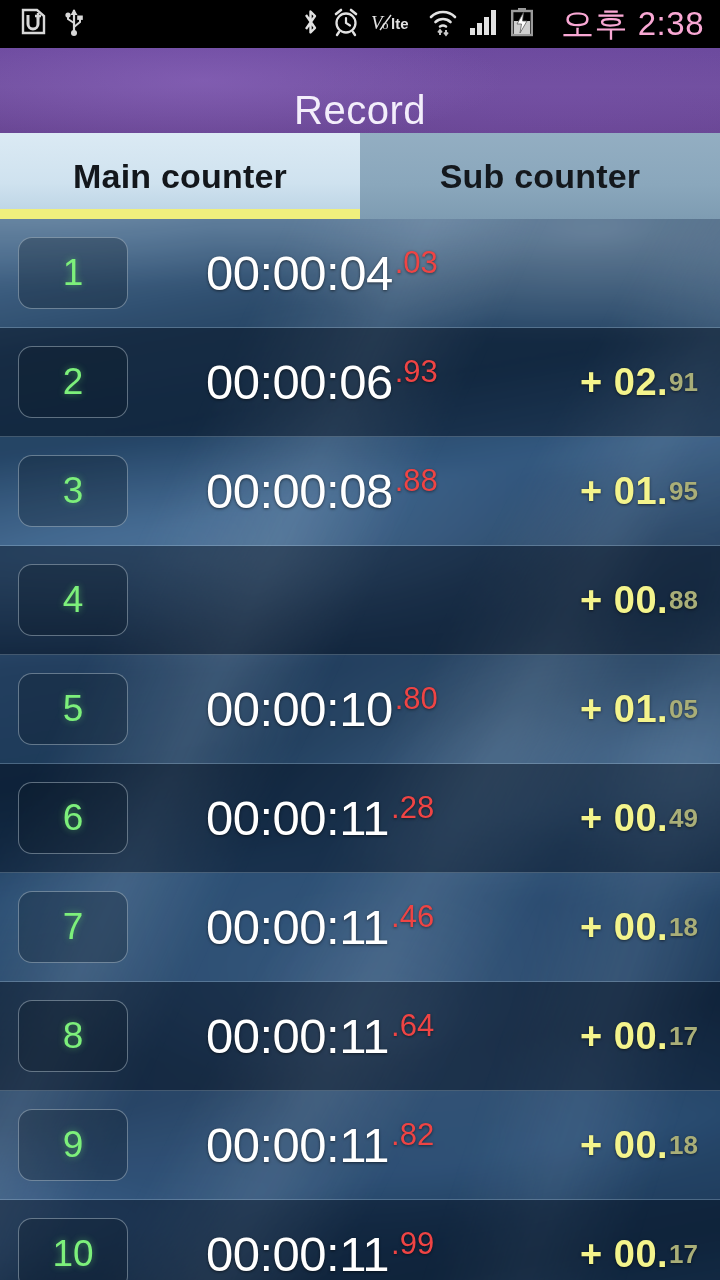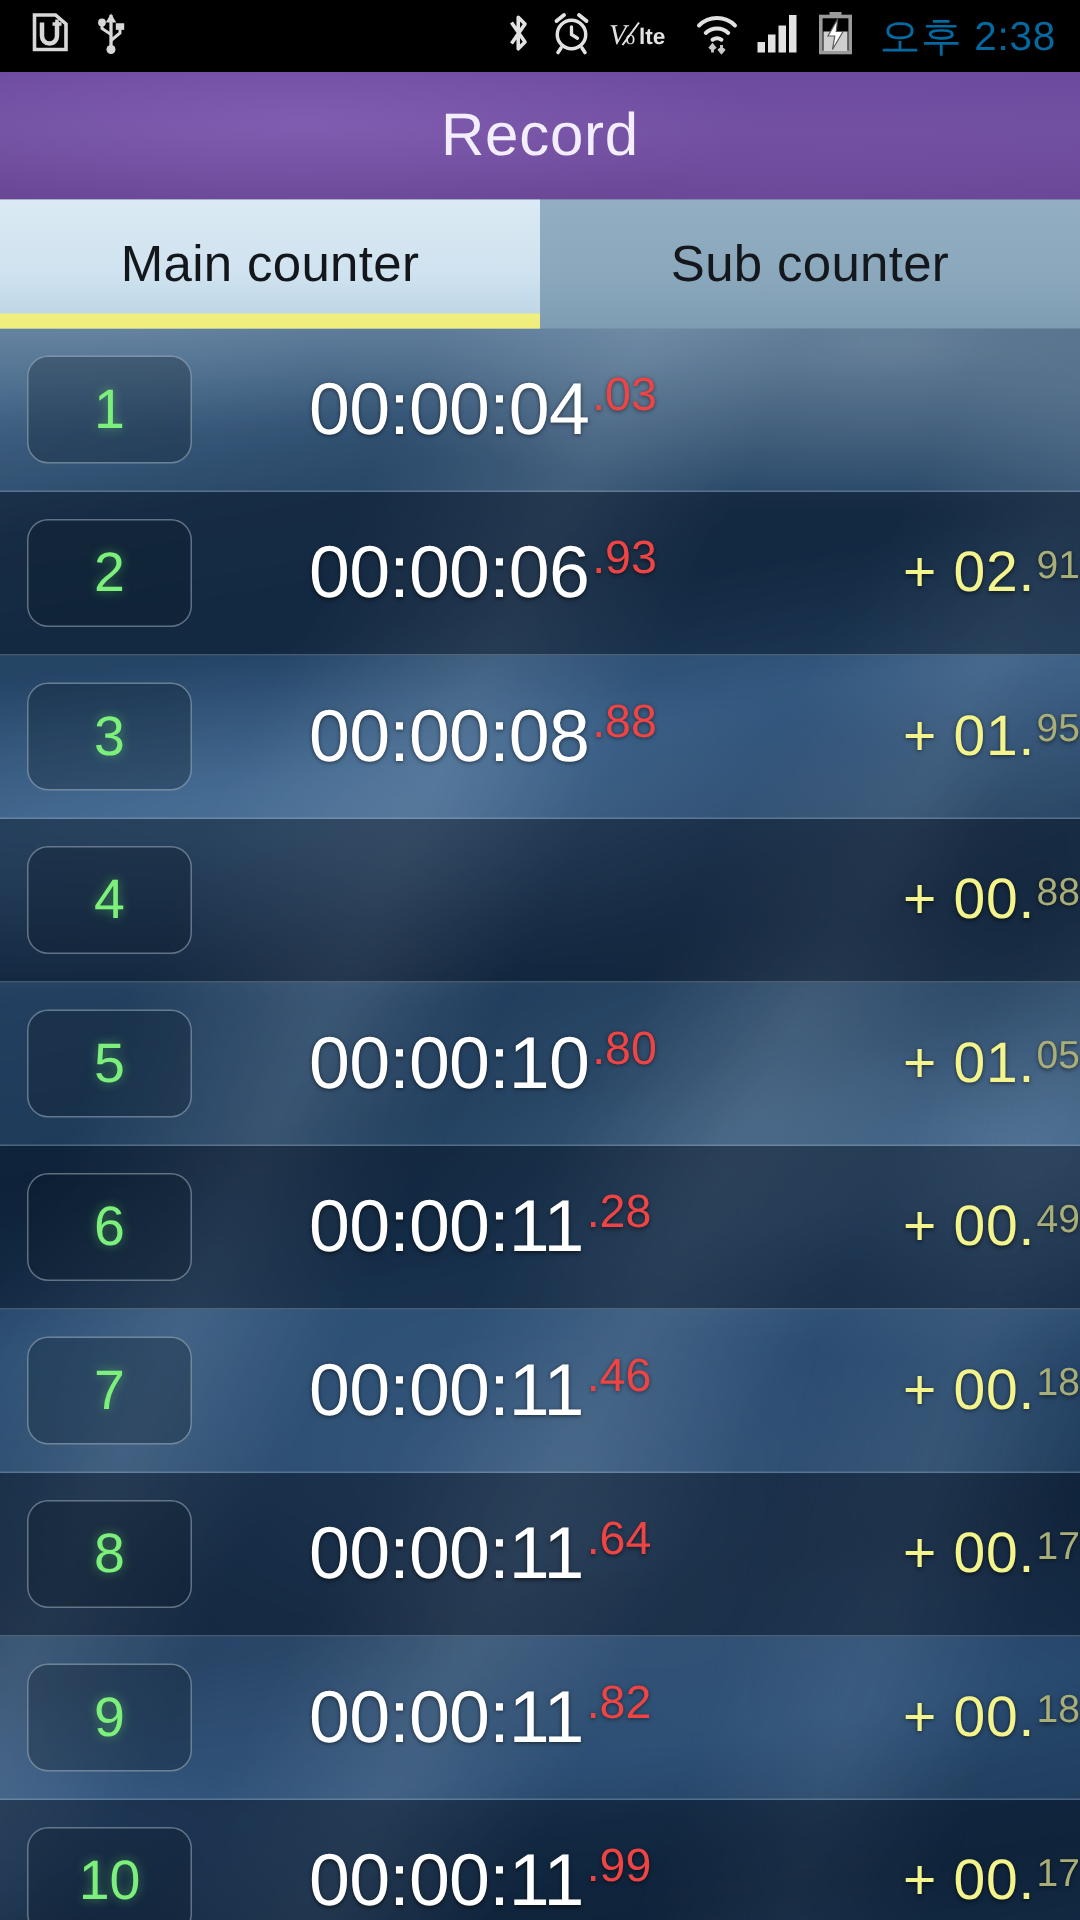--- a/index.html
+++ b/index.html
@@ -64,53 +64,54 @@
     background: #000;
     display: flex; align-items: center;
     box-sizing: border-box;
     padding: 0 16px 0 20px;
     color: #e8e8e8;
   }
   #status-left { display: flex; align-items: center; gap: 18px; }
   #status-right { margin-left: auto; display: flex; align-items: center; gap: 11px; }
   .sb-ico { display: block; }
   #status-clock {
-    font-size: 27px; letter-spacing: 0.5px;
-    color: #0369a1; margin-left: 6px;
+    font-size: 33px; letter-spacing: 0.5px;
+    color: #f9a8d4; margin-left: 16px;
     font-family: "Liberation Sans", sans-serif;
   }
 
   
   #title-bar {
     position: absolute; left: 0; top: 48px;
     width: 720px; height: 85px;
     background:
       radial-gradient(ellipse 420px 90px at 28% 38%, rgba(150,110,200,0.42), rgba(150,110,200,0) 72%),
       radial-gradient(ellipse 380px 80px at 78% 58%, rgba(120,80,170,0.35), rgba(120,80,170,0) 72%),
       linear-gradient(180deg, #6c4a9e 0%, #71509f 45%, #6a4795 100%);
-    display: flex; align-items: center; justify-content: center;
+    display: flex; align-items: flex-end; justify-content: center;
   }
   #title-text {
     color: #f3eefb;
     font-size: 40px;
     font-weight: 400;
     letter-spacing: 0.5px;
   }
 
   
   #tab-bar {
     position: absolute; left: 0; top: 133px;
     width: 720px; height: 86px;
     display: flex;
   }
   .tab {
     width: 360px; height: 86px;
     display: flex; align-items: center; justify-content: center;
     box-sizing: border-box;
     position: relative;
+    font-weight: bold;
   }
   .tab-label { font-size: 34px; color: #13171c; letter-spacing: 0.2px; }
   #tab-main {
     background: linear-gradient(180deg, #dbeaf4 0%, #cfe2ef 58%, #b9d2e3 100%);
   }
   #tab-main .tab-underline {
     position: absolute; left: 0; bottom: 0;
     width: 360px; height: 10px;
     background: #f0ef7d;
   }
@@ -164,21 +165,22 @@
   }
   .time-frac {
     color: #ef4444;
     font-size: 31px;
     margin-left: 2px;
     text-shadow: 0 1px 3px rgba(0,0,0,0.5);
   }
 
   .delta-wrap {
     margin-left: auto;
-    display: flex; align-items: flex-start;
+    margin-right: 22px;
+    display: flex; align-items: center; font-weight: bold;
   }
   .delta-main {
     color: #f4f48c;
     font-size: 38px;
     letter-spacing: 0.5px;
     text-shadow: 0 1px 3px rgba(0,0,0,0.55);
   }
   .delta-frac {
     color: #a9ae78;
     font-size: 26px;

